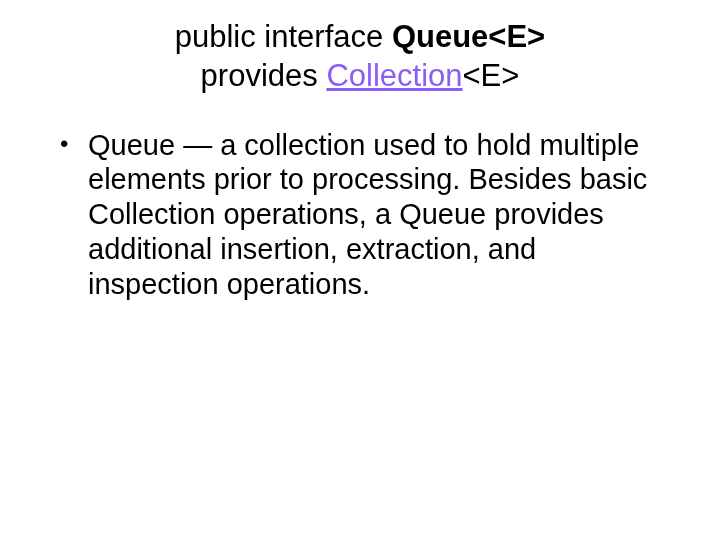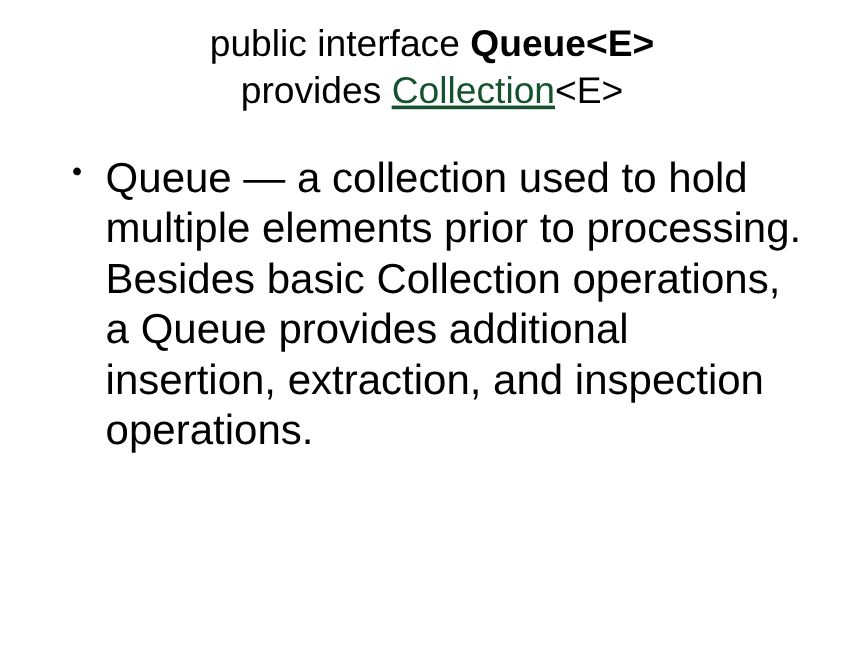--- a/index.html
+++ b/index.html
@@ -21,31 +21,31 @@
     text-align: center;
     font-size: 31px;
     line-height: 1.25;
     margin: 0 0 32px 0;
     font-weight: 400;
   }
   .title .bold {
     font-weight: 700;
   }
   .title .link {
-    color: #14532d;
+    color: #8b5cf6;
     text-decoration: underline;
   }
   ul.body {
     margin: 0;
     padding: 0 0 0 12px;
     list-style: none;
   }
   ul.body li {
     position: relative;
-    font-size: 35px;
+    font-size: 29px;
     line-height: 1.2;
     padding-left: 28px;
     text-align: left;
   }
   ul.body li::before {
     content: "•";
     position: absolute;
     left: 0;
     top: 0;
     font-size: 24px;

